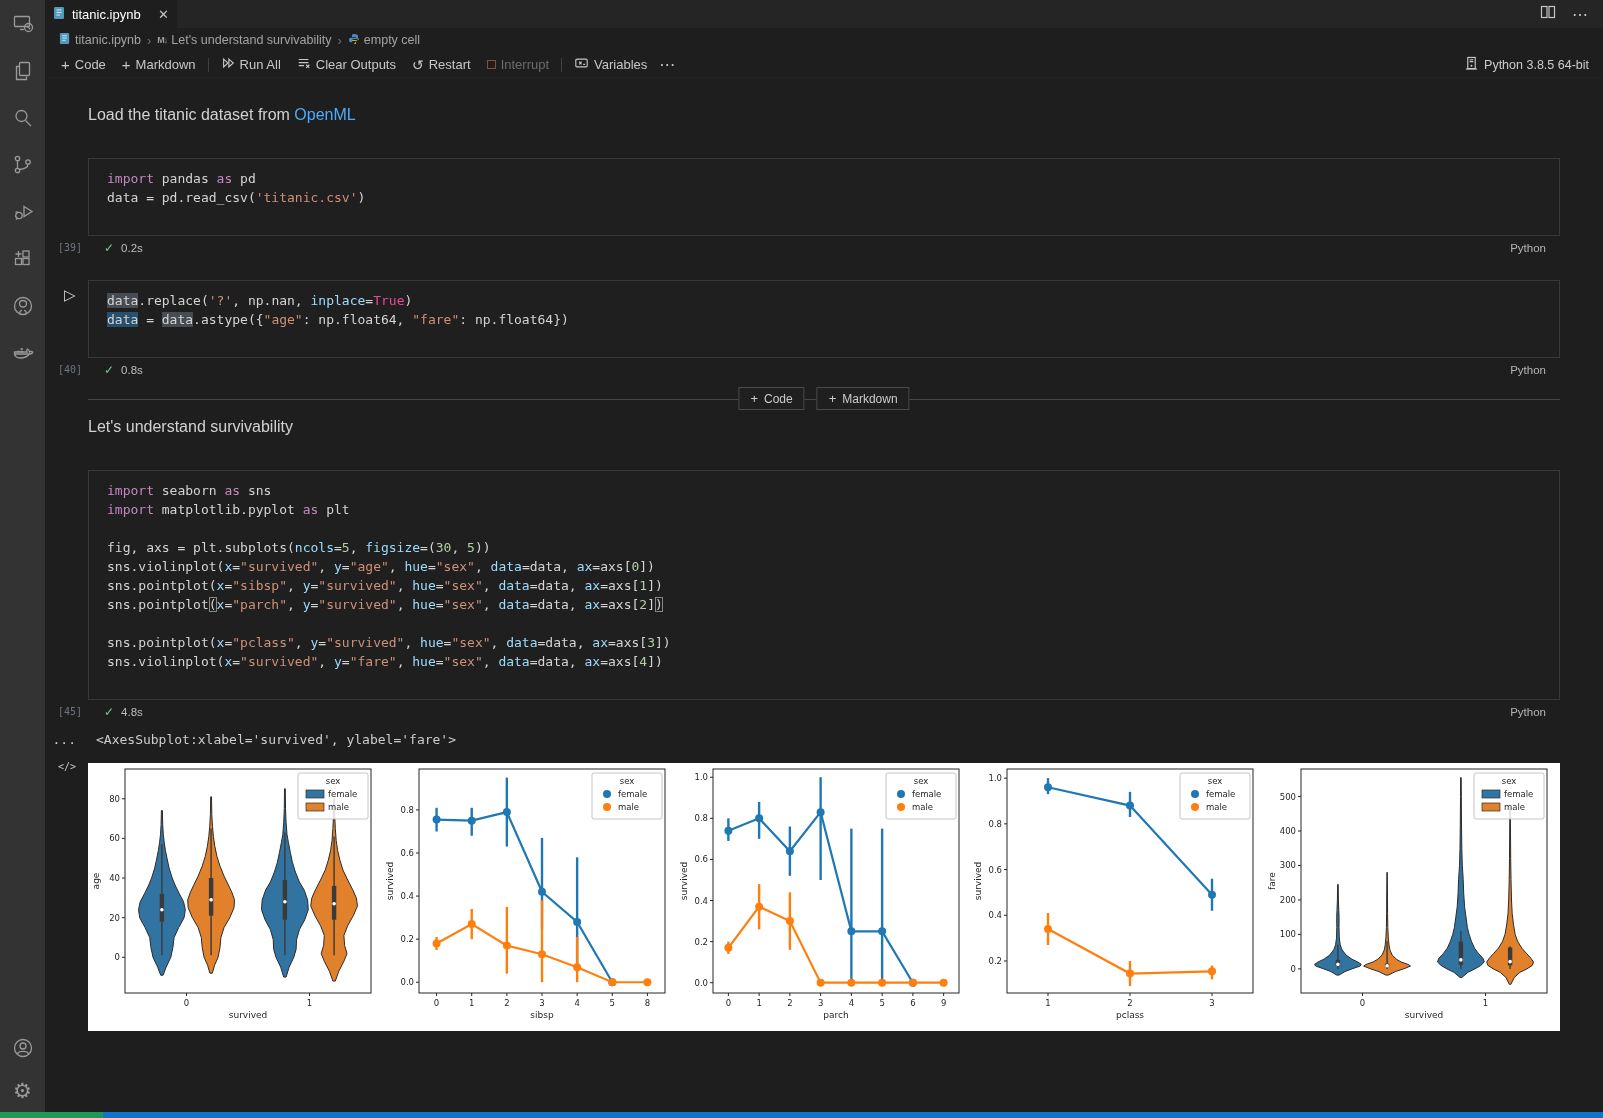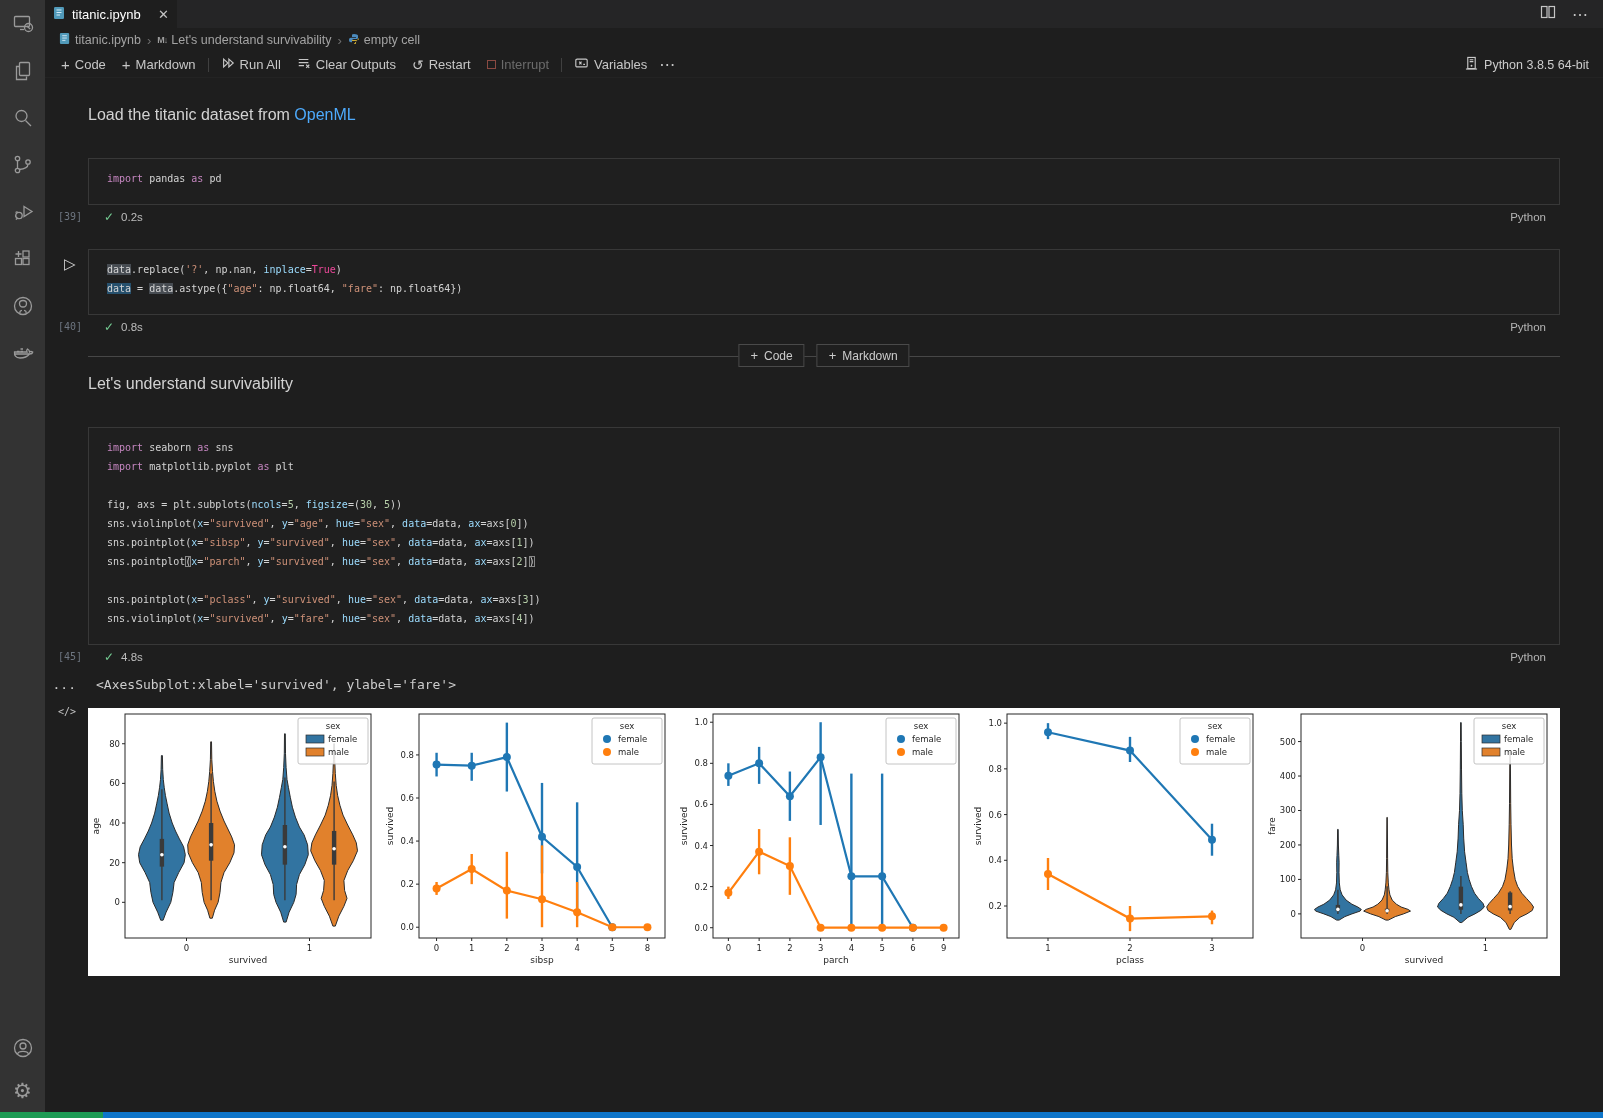--- a/index.html
+++ b/index.html
@@ -52,22 +52,22 @@
   .gutter { width:43px; flex:none; position:relative;text-decoration:underline; }
   .cell-body { flex:1; margin-right:43px; position:relative; min-width:0; }
 
   .md-row { }
   .md-row + .md-row, .exec-row + .md-row { margin-top:34px; }
   .md-body { font-size:16px; color:#d2d2d2; padding:0 0 12px 0; }
   .md-link { color:#4daafc; text-decoration:none; cursor:pointer; }
 
   .code-row { margin-top:22px; }
   .code-editor { background:#1f1f1f; border:1px solid #383838;
-                 padding:10px 8px 16px 18px;
-                 font-family:"DejaVu Sans Mono", monospace; font-size:10px; line-height:19px; color:#d4d4d4; }
+                 padding:10px 8px 28px 18px;
+                 font-family:"DejaVu Sans Mono", monospace; font-size:13px; line-height:19px; color:#d4d4d4; }
   .code-line { white-space:pre; height:19px; }
   .tok-k { color:#c586c0; } .tok-d { color:#d4d4d4; } .tok-p { color:#9cdcfe; }
   .tok-s { color:#ce9178; } .tok-n { color:#b5cea8; } .tok-b { color:#ec4899; }
   .hw { background:#474c52; } .hs { background:#26506d; }
   .bm { outline:1px solid #888888; outline-offset:-1px; }
   .run-btn { position:absolute; left:19px; top:6px; color:#d4d4d4; font-size:15px; cursor:pointer; }
 
   .exec-row { margin-top:2px; height:20px; }
   .exec-count { position:absolute; right:6px; top:4px; font-family:"DejaVu Sans Mono",monospace;
                 font-size:10px; color:#6e7681; }
@@ -293,20 +293,21 @@
     <div class="notebook" id="notebook">
         <div class="cell-row md-row">
           <div class="gutter"></div>
           <div class="cell-body md-body"><span>Load the titanic dataset from </span><a class="md-link">OpenML</a></div>
         </div>
         <div class="cell-row code-row">
           <div class="gutter"></div>
           <div class="cell-body">
             <div class="code-editor">
               <div class="code-line"><span class="tok-k">import </span><span class="tok-d">pandas </span><span class="tok-k">as </span><span class="tok-d">pd</span></div>
+              <div class="code-line"><span class="tok-d">data = pd.read_csv(</span><span class="tok-s">'titanic.csv'</span><span class="tok-d">)</span></div>
             </div>
           </div>
         </div>
         <div class="cell-row exec-row">
           <div class="gutter">
             <span class="exec-count">[39]</span>
           </div>
           <div class="cell-body exec-body">
             <span class="exec-check">✓</span>
             <span>0.2s</span>

